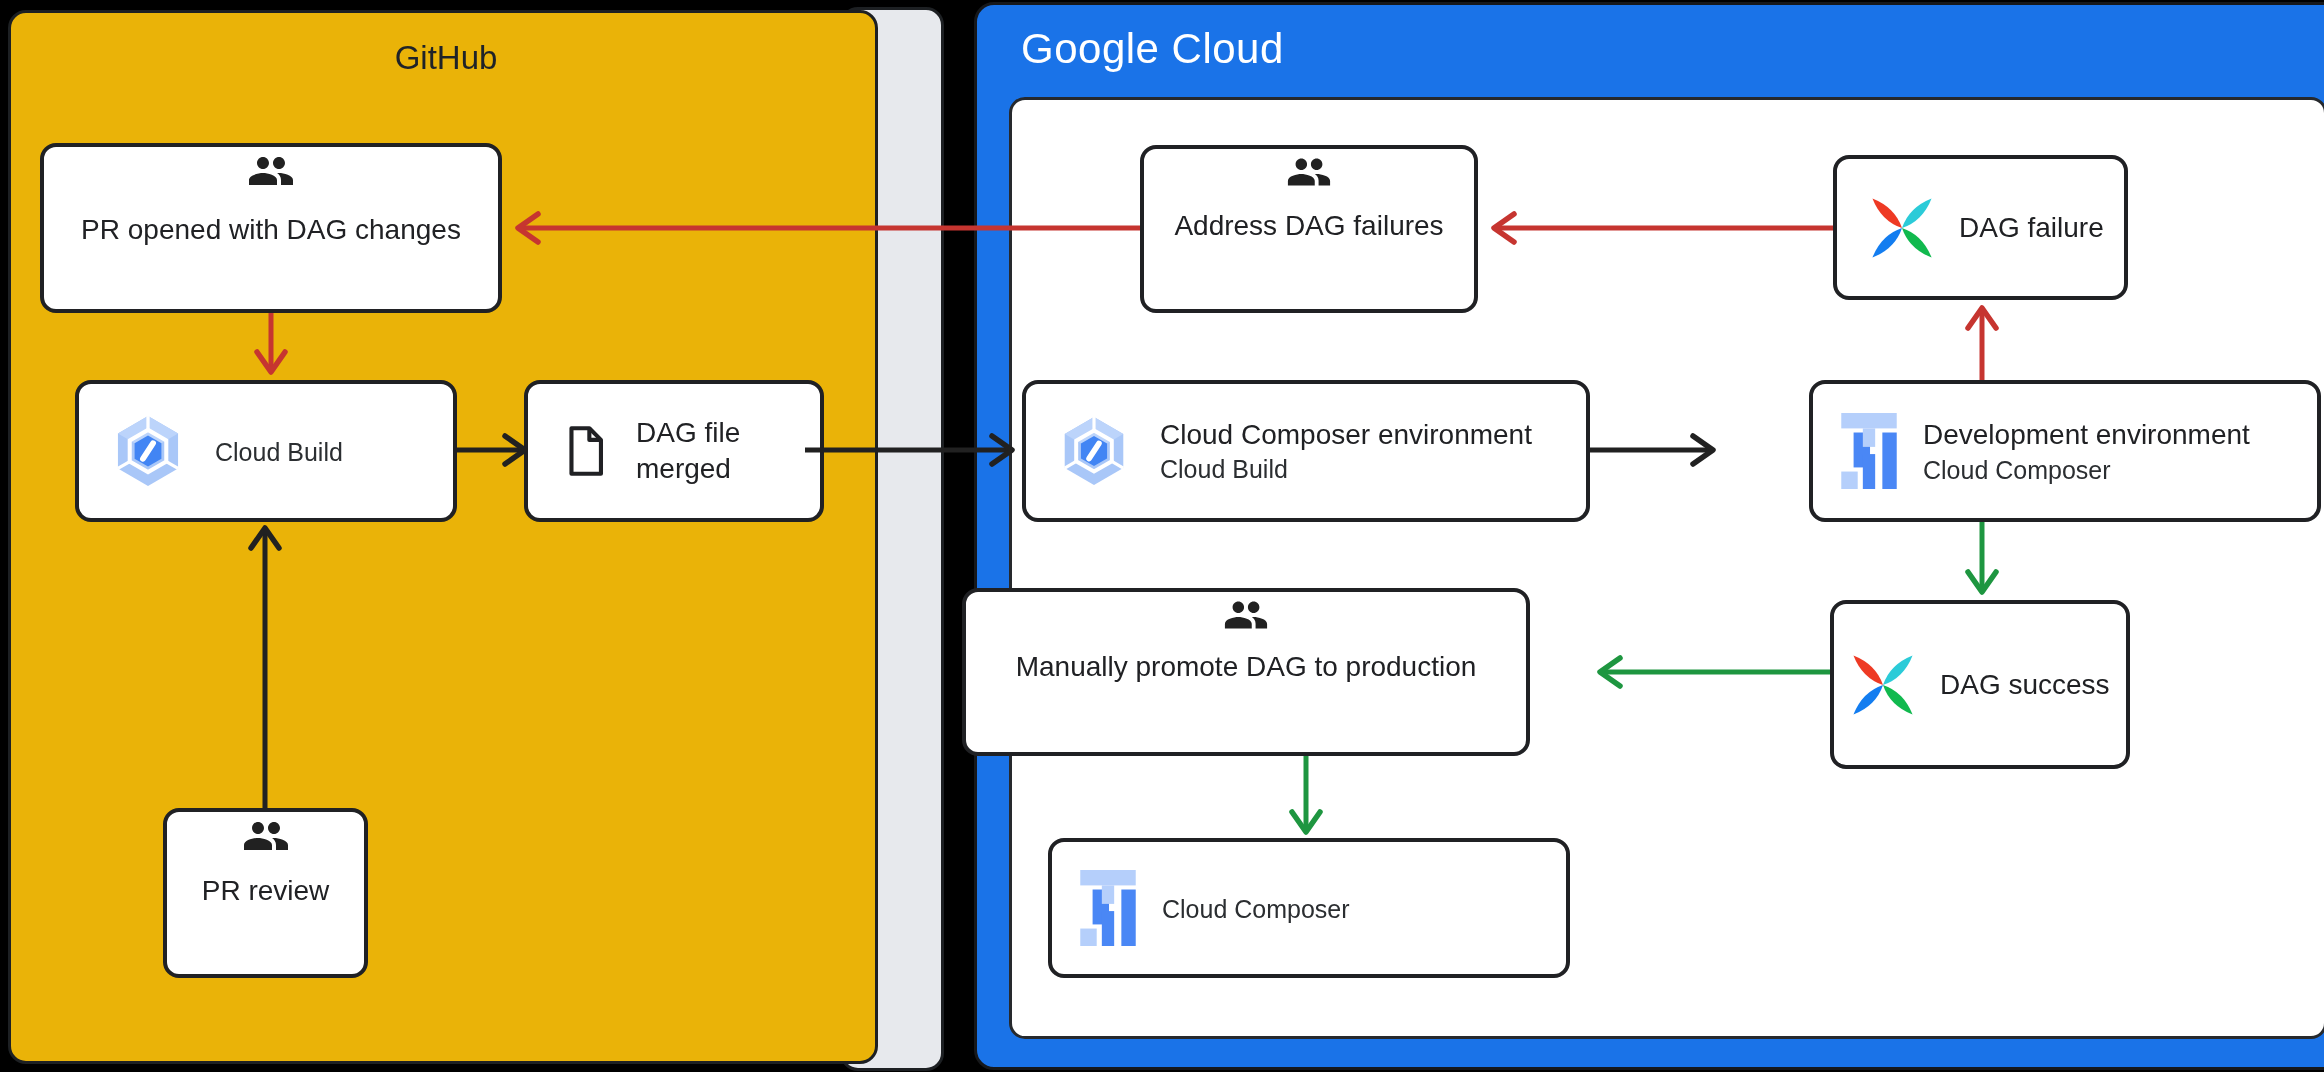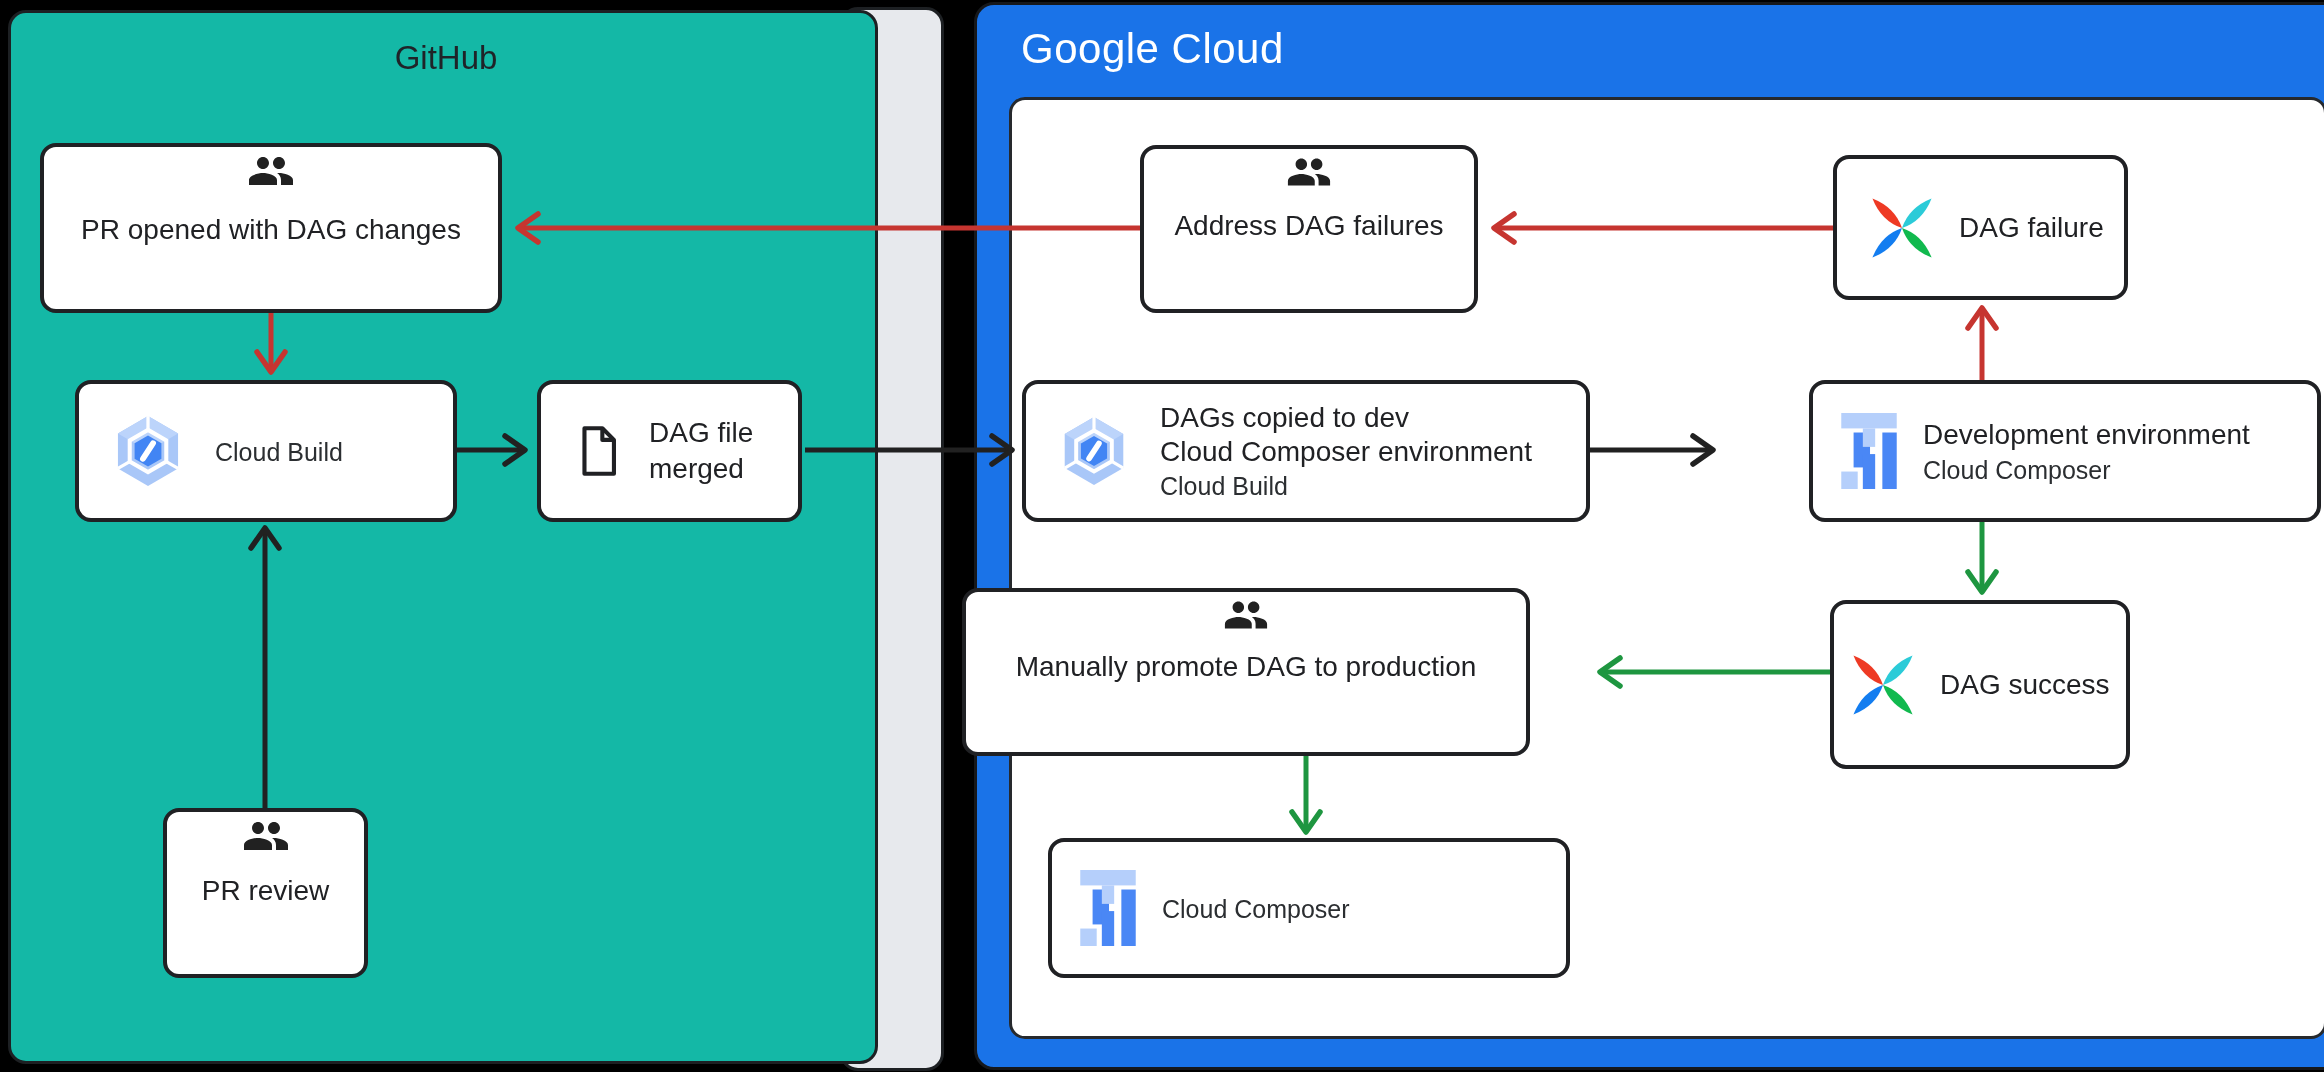--- a/index.html
+++ b/index.html
@@ -7,21 +7,21 @@
     position:relative;width:2324px;height:1072px;background:#000;
     font-family:"Liberation Sans","DejaVu Sans",sans-serif;color:#202124;overflow:hidden;
   }
   
   .panel-strip{
     position:absolute;left:840px;top:7px;width:98px;height:1058px;
     background:#e7e9ed;border:3px solid #1d2023;border-radius:18px;z-index:1;
   }
   .panel-github{
     position:absolute;left:8px;top:10px;width:870px;height:1054px;
-    background:#14b8a6;border:3px solid #1d2023;border-radius:18px;z-index:2;box-sizing:border-box;
+    background:#eab308;border:3px solid #1d2023;border-radius:18px;z-index:2;box-sizing:border-box;
   }
   .panel-blue{
     position:absolute;left:938px;top:2px;width:1380px;height:1068px;
     background:#1a73e8;border:3px solid #16181b;border-radius:20px;z-index:2;box-sizing:border-box;margin-left:36px;
   }
   .inner-white{
     position:absolute;left:32px;top:92px;width:1318px;height:942px;
     background:#ffffff;border:3px solid #26292d;border-radius:16px;box-sizing:border-box;
   }
   .panel-title-github{
@@ -117,21 +117,21 @@
     <span class="icon">
         <svg width="82" height="78">
           <use href="#sym-build"></use>
         </svg>
       </span>
     <div style="width:180px">
       <div class="subtitle">Cloud Build</div>
     </div>
   </div>
 
-  <div class="node row" style="left:537px;top:380px;width:265px;height:142px;gap:22px">
+  <div class="node row" style="left:524px;top:380px;width:300px;height:142px;gap:22px">
     <span class="icon">
         <svg width="58" height="58">
           <use href="#sym-doc"></use>
         </svg>
       </span>
     <div class="title" style="width:124px">DAG file merged</div>
   </div>
 
   <div class="node col" style="left:163px;top:808px;width:205px;height:170px;gap:14px">
     <span class="icon">
@@ -160,21 +160,20 @@
     <div class="title">DAG failure</div>
   </div>
 
   <div class="node row" style="left:1022px;top:380px;width:568px;height:142px">
     <span class="icon">
         <svg width="80" height="76">
           <use href="#sym-build"></use>
         </svg>
       </span>
     <div>
-      <div class="title" style="line-height:34px">DAGs copied to dev</div>
       <div class="title" style="line-height:34px">Cloud Composer environment</div>
       <div class="subtitle">Cloud Build</div>
     </div>
   </div>
 
   <div class="node row" style="left:1809px;top:380px;width:512px;height:142px">
     <span class="icon">
         <svg width="56" height="76">
           <use href="#sym-composer"></use>
         </svg>

